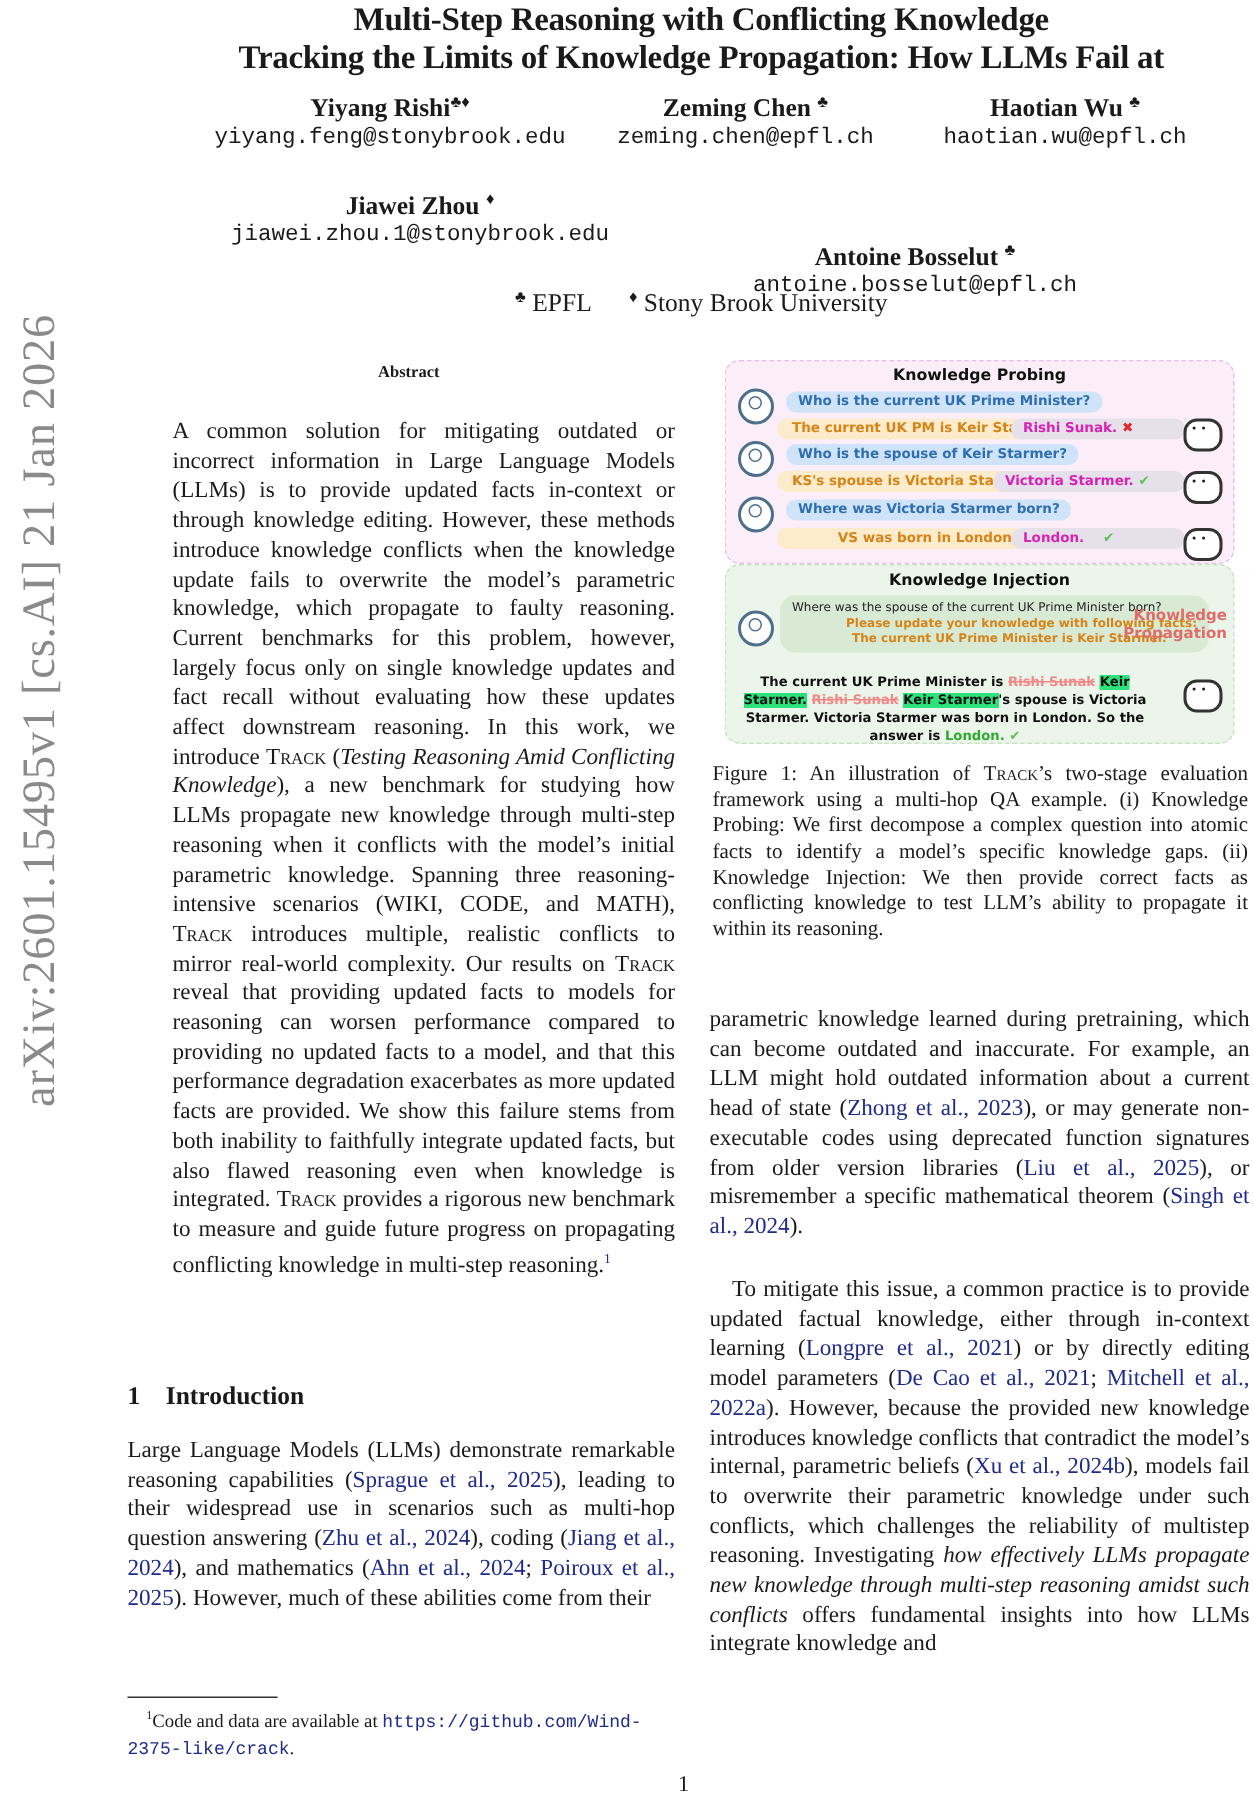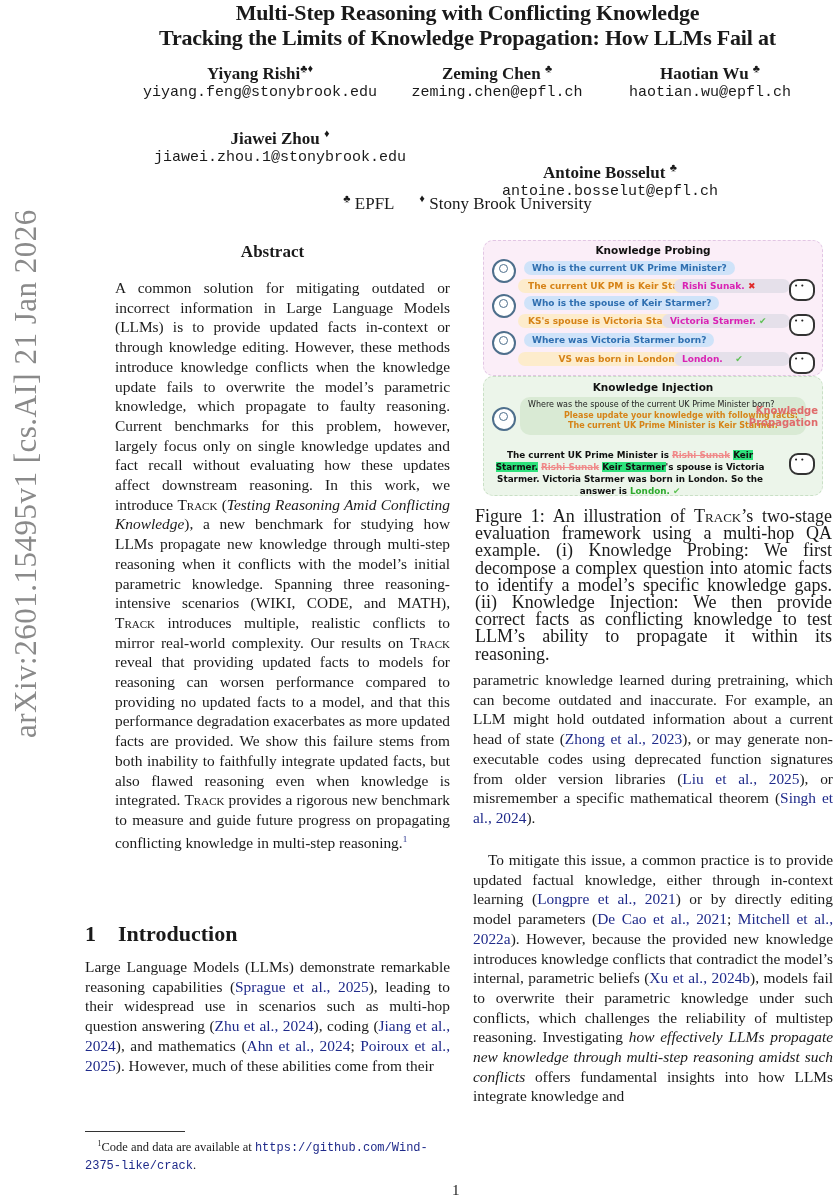--- a/index.html
+++ b/index.html
@@ -7,30 +7,30 @@
   .abs { position:absolute; }
   .title { left:100px; top:0; width:735px; text-align:center; font-weight:bold; font-size:22px; line-height:25px; letter-spacing:-0.2px; }
   .author-name { font-weight:bold; font-size:17px; text-align:center; }
   .email { font-family:"Liberation Mono", "DejaVu Sans Mono", monospace; font-size:15px; text-align:center; }
   .sym { font-size:11px; vertical-align:super; font-weight:bold; }
   .affil { left:100px; top:192px; width:735px; text-align:center; font-size:17px; }
   .arxiv { left:-172px; top:518px; width:400px; height:40px; transform:rotate(-90deg); transform-origin:center; font-size:31px; color:#8a8a8a; text-align:center; white-space:nowrap; letter-spacing:0.5px; }
   .col-l { left:115px; width:335px; }
   .col-l-wide { left:85px; width:365px; }
   .col-r { left:473px; width:360px; }
-  .abstract-title { left:95px; top:242px; width:355px; text-align:center; font-weight:bold; font-size:17px; }
+  .abstract-title { left:95px; top:242px; width:355px; text-align:center; font-weight:bold; font-size:11px; }
   .para { font-size:15.4px; line-height:19.7px; text-align:justify; hyphens:manual; }
   .sc { font-variant:small-caps; }
   .cite { color:#1f2a8a; }
-  .sec { font-weight:bold; font-size:22px; }
+  .sec { font-weight:bold; font-size:17px; }
   .fnrule { left:85px; top:1131px; width:100px; height:0; border-top:1px solid #333; }
   .fn { left:85px; top:1135px; width:365px; font-size:12.5px; line-height:17px; }
   .mono-link { font-family:"Liberation Mono", "DejaVu Sans Mono", monospace; color:#1f2a8a; font-size:12px; }
   .pagenum { left:452px; top:1182px; font-size:15px; }
-  .caption { font-size:18px; line-height:17.2px; text-align:justify; }
+  .caption { font-size:14px; line-height:17.2px; text-align:justify; }
 
   
   .fig { left:483px; top:240px; width:350px; height:262px; font-family:"DejaVu Sans", "Liberation Sans", sans-serif; }
   .panel { position:absolute; border:1.5px dashed #e2c6e4; border-radius:10px; }
   .panel-probe { left:0; top:0; width:338px; height:134px; background:#fbeef8; }
   .panel-inject { left:0; top:136px; width:338px; height:118px; background:#ecf5ea; border-color:#c9e0c5; }
   .panel-title { position:absolute; left:0; width:100%; text-align:center; font-weight:bold; font-size:10.5px; color:#111; }
   .bubble { position:absolute; font-size:9px; font-weight:bold; white-space:nowrap; border-radius:10px; padding:2px 8px; }
   .q { background:#cfe3f9; color:#2f6fb0; }
   .fact { background:#fdeccc; color:#d68317; }

